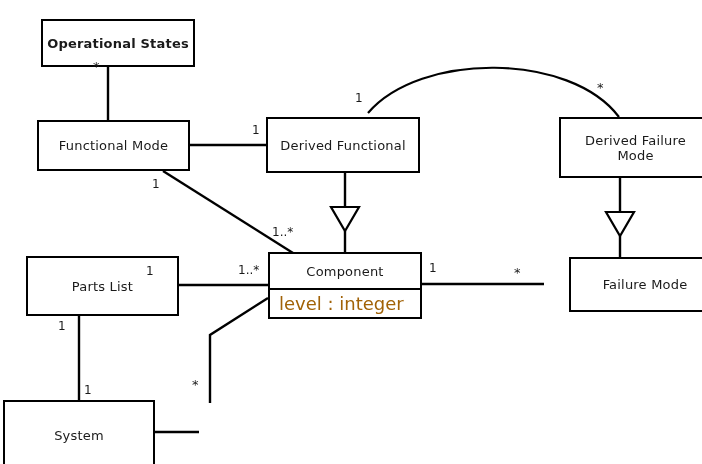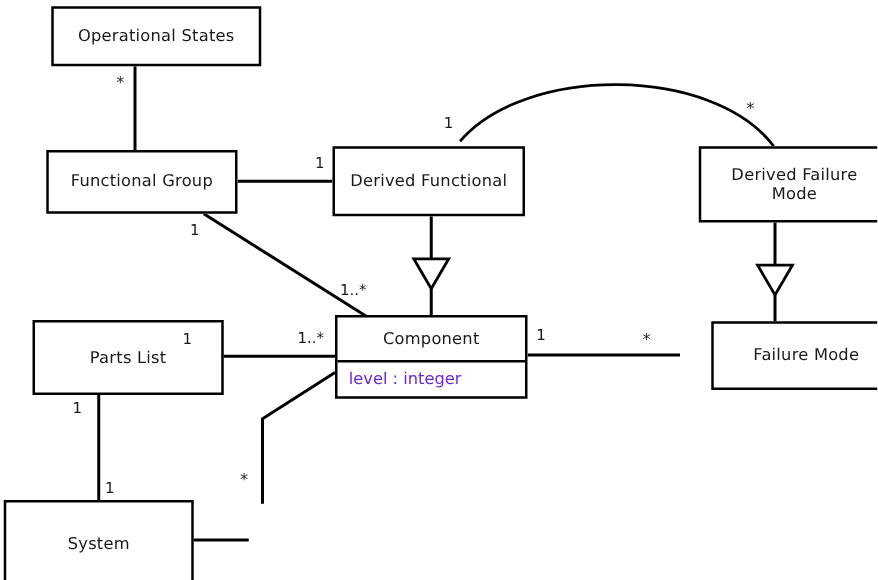--- a/index.html
+++ b/index.html
@@ -40,22 +40,22 @@
     color: #1a1a1a;
     letter-spacing: 0.2px;
     text-align: center;
     padding: 0 4px;
   }
   .uml-attr-compartment {
     border-top: 2px solid #000000;
     display: flex;
     align-items: center;
     justify-content: flex-start;
-    font-size: 13px;
-    color: #6d28d9;
+    font-size: 18px;
+    color: #a16207;
     padding-left: 9px;
     height: 27px;
     flex: 0 0 auto;
   }
   .mult-label {
     position: absolute;
     font-size: 12px;
     color: #1a1a1a;
     white-space: nowrap;
     z-index: 8;
@@ -92,26 +92,26 @@
 
     <line x1="422" y1="284" x2="544" y2="284" stroke="#000000" stroke-width="2.4"></line>
 
     <line x1="79" y1="316" x2="79" y2="405" stroke="#000000" stroke-width="2.4"></line>
 
     <line x1="155" y1="432" x2="199" y2="432" stroke="#000000" stroke-width="2.4"></line>
 
     <polyline points="268,298 210,335 210,403" fill="none" stroke="#000000" stroke-width="2.4"></polyline>
   </svg>
 
-  <div class="uml-class" style="left:41px; top:5px; width:168px; height:48px;">
+  <div class="uml-class" style="left:41px; top:19px; width:154px; height:48px;font-weight:bold;">
     <div class="uml-name-compartment">Operational States</div>
   </div>
 
   <div class="uml-class" style="left:37px; top:120px; width:153px; height:51px;">
-    <div class="uml-name-compartment">Functional Group</div>
+    <div class="uml-name-compartment">Functional Mode</div>
   </div>
 
   <div class="uml-class" style="left:266px; top:117px; width:154px; height:56px;">
     <div class="uml-name-compartment">Derived Functional</div>
   </div>
 
   <div class="uml-class" style="left:543px; top:117px; width:153px; height:61px;margin-left:16px;">
     <div class="uml-name-compartment">Derived Failure Mode</div>
   </div>
 

